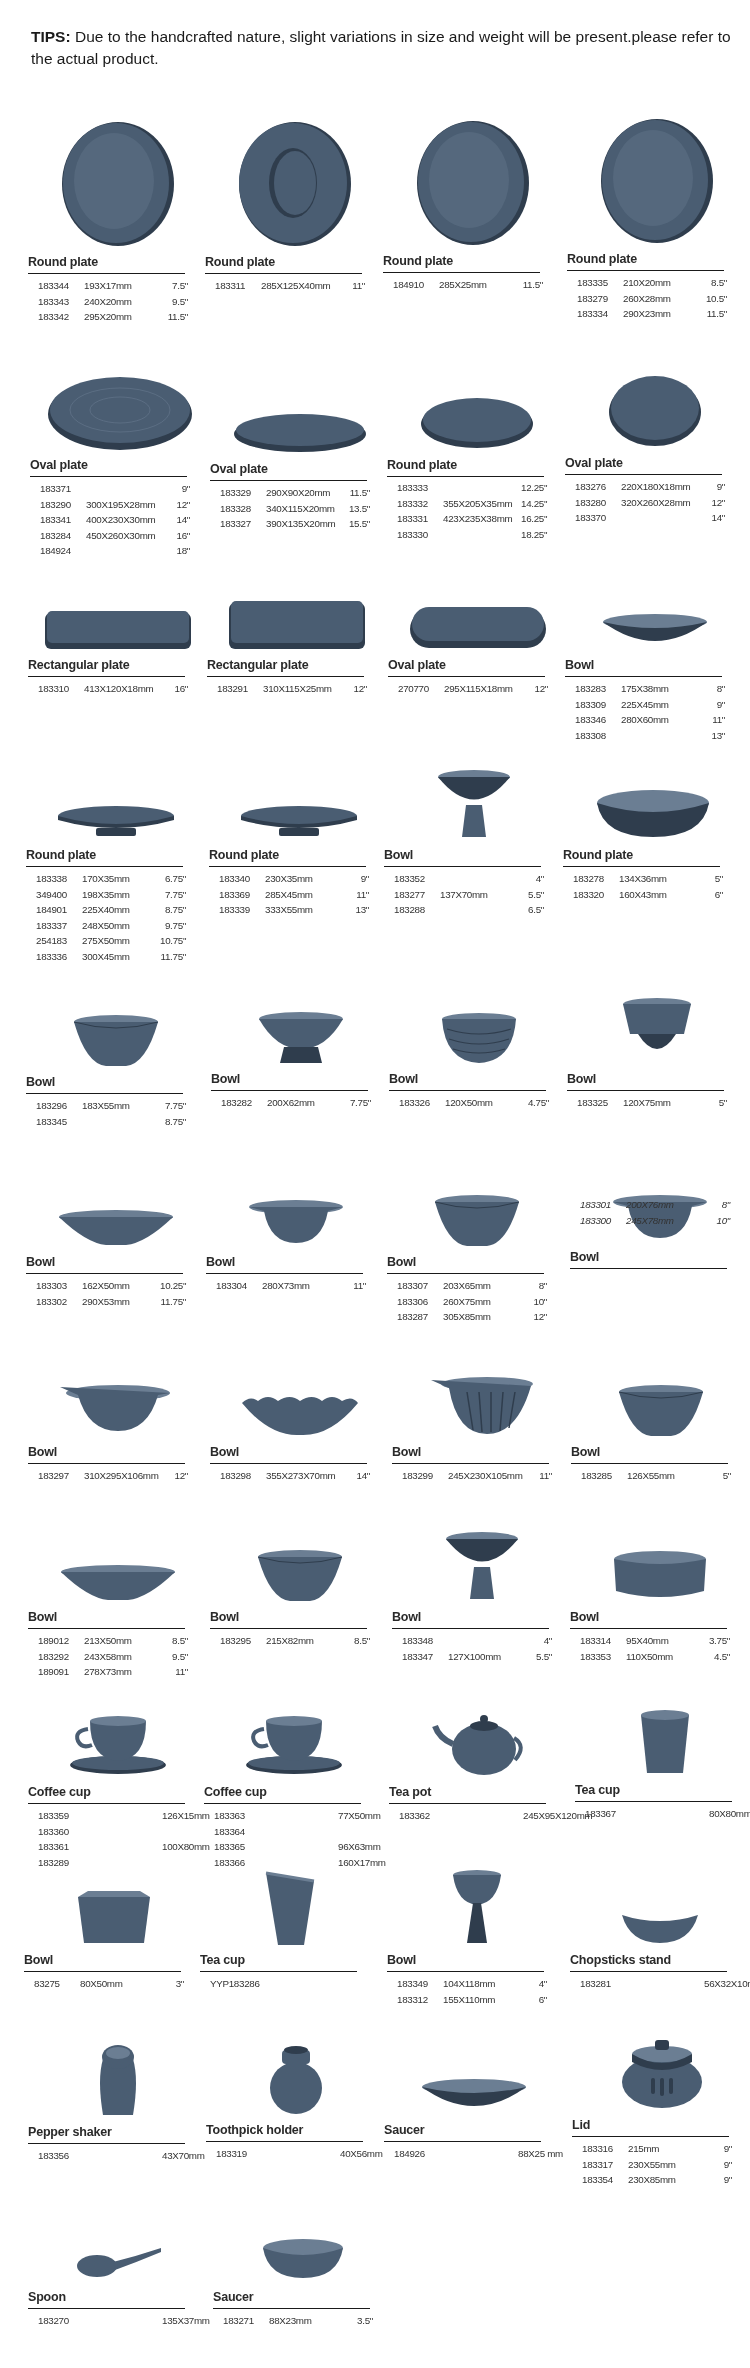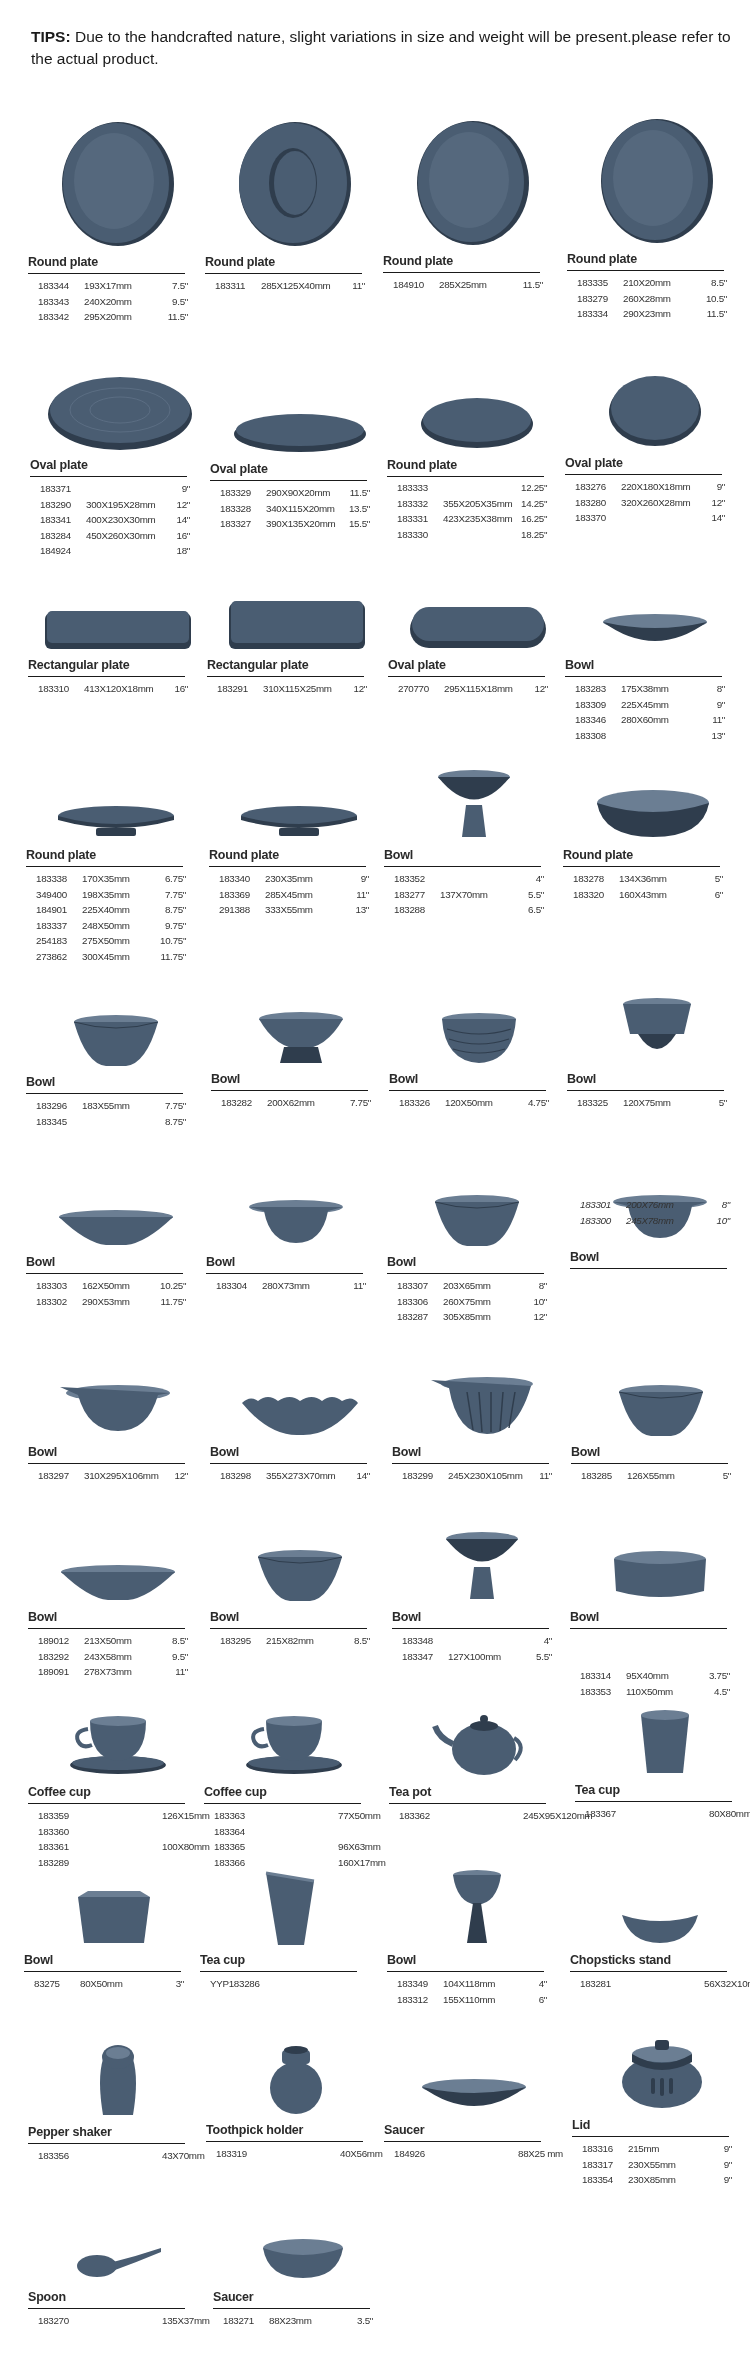--- a/index.html
+++ b/index.html
@@ -384,21 +384,21 @@
           <span class="code">183337</span>
           <span class="dim">248X50mm</span>
           <span class="inch">9.75"</span>
         </div>
         <div class="row">
           <span class="code">254183</span>
           <span class="dim">275X50mm</span>
           <span class="inch">10.75"</span>
         </div>
         <div class="row">
-          <span class="code">273862</span>
+          <span class="code">183336</span>
           <span class="dim">300X45mm</span>
           <span class="inch">11.75"</span>
         </div>
       </div>
     </div>
     <div class="card" style="left: 209px; top: 0px;">
       <div class="pic" style="top: 780px; height: 62px;">
         <svg width="120" height="40" viewBox="0 0 120 40">
           <ellipse cx="60" cy="14" rx="58" ry="10" fill="#4a5d72"></ellipse>
           <path d="M2 14 Q60 30 118 14 L118 18 Q60 34 2 18Z" fill="#2f3d4d"></path>
@@ -412,21 +412,21 @@
           <span class="code">183340</span>
           <span class="dim">230X35mm</span>
           <span class="inch">9"</span>
         </div>
         <div class="row">
           <span class="code">183369</span>
           <span class="dim">285X45mm</span>
           <span class="inch">11"</span>
         </div>
         <div class="row">
-          <span class="code">291388</span>
+          <span class="code">183339</span>
           <span class="dim">333X55mm</span>
           <span class="inch">13"</span>
         </div>
       </div>
     </div>
     <div class="card" style="left: 384px; top: 0px;">
       <div class="pic" style="top: 780px; height: 62px;">
         <svg width="80" height="75" viewBox="0 0 80 75">
           <ellipse cx="40" cy="10" rx="36" ry="7" fill="#6b7e93"></ellipse>
           <path d="M4 10 Q40 55 76 10Z" fill="#2f3d4d"></path>
@@ -790,21 +790,21 @@
     </div>
     <div class="card" style="left: 570px; top: 0px;">
       <div class="pic" style="top: 1540px; height: 64px;">
         <svg width="100" height="55" viewBox="0 0 100 55">
           <ellipse cx="50" cy="10" rx="46" ry="8" fill="#6b7e93"></ellipse>
           <path d="M4 10 L6 42 Q50 54 94 42 L96 10 Q50 20 4 10Z" fill="#4a5d72"></path>
         </svg>
       </div>
       <div class="title" style="top: 1610px;">Bowl</div>
       <div class="rule" style="top: 1628px;"></div>
-      <div class="specs" style="top: 1633px; margin-top: 35px;">
+      <div class="specs" style="top: 1633px;">
         <div class="row">
           <span class="code">183314</span>
           <span class="dim">95X40mm</span>
           <span class="inch">3.75"</span>
         </div>
         <div class="row">
           <span class="code">183353</span>
           <span class="dim">110X50mm</span>
           <span class="inch">4.5"</span>
         </div>

